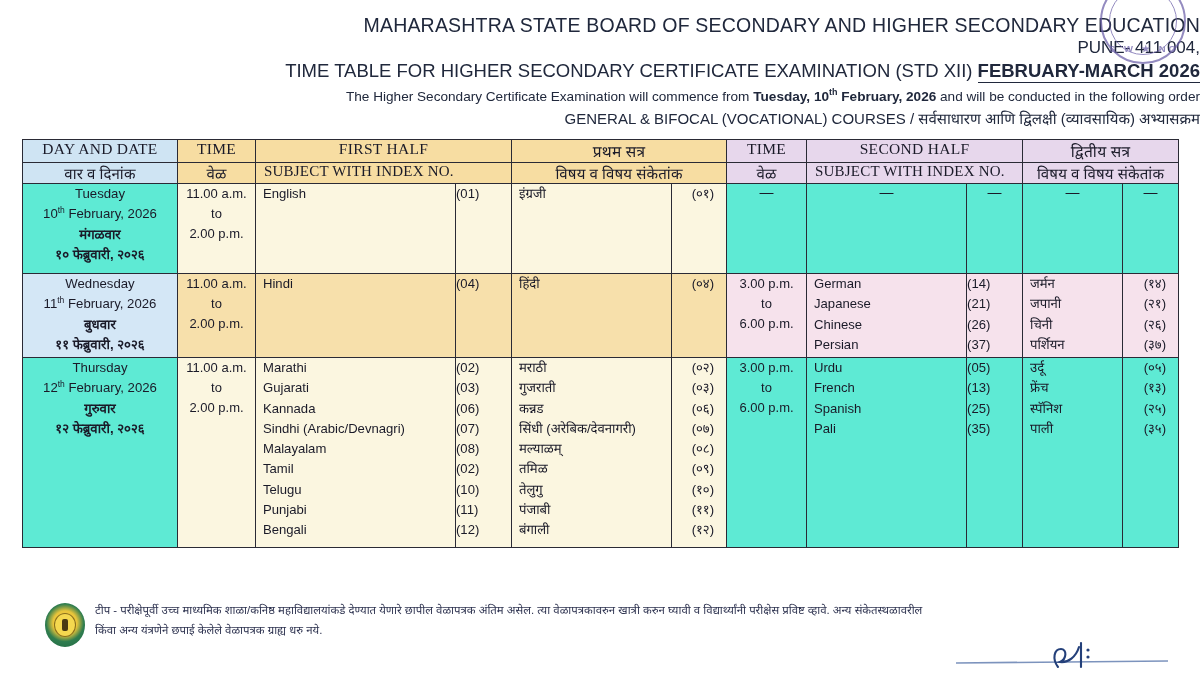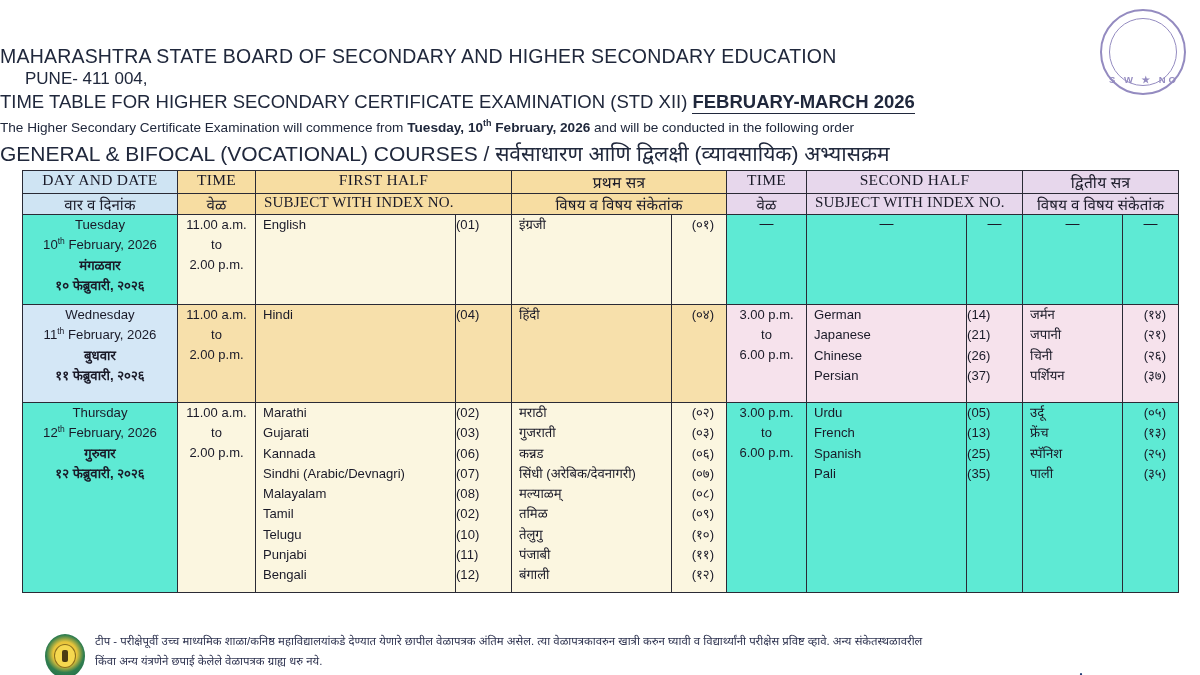--- a/index.html
+++ b/index.html
@@ -6,34 +6,34 @@
   html, body {
     margin: 0; padding: 0;
     width: 1200px; height: 675px;
     background: #ffffff;
     font-family: "Liberation Sans", sans-serif;
     overflow: hidden;
   }
   .page { position: relative; width: 1200px; height: 675px; background: #fff; }
 
   
-  .hdr { text-align: left; padding-top: 14px; color: #20283c; margin-top: 31px; }
+  .hdr { text-align: right; padding-top: 14px; color: #20283c; }
   .hdr .l1 {
     font-size: 19.5px; font-weight: 400; letter-spacing: .2px;
     font-family: "Liberation Sans", sans-serif; line-height: 1.18;
   }
   .hdr .l2 { font-size: 17px; line-height: 1.25; padding-left: 25px; }
   .hdr .l3 {
     font-size: 18.5px; line-height: 1.3; margin-top: 1px;
   }
   .hdr .l3 .bold-ul { font-weight: 700; border-bottom: 1.6px solid #20283c; padding-bottom: 1px; }
   .hdr .l4 { font-size: 13.6px; line-height: 1.5; margin-top: 3px; }
   .hdr .l4 b { font-weight: 700; }
   .hdr .l4 sup { font-size: 9px; }
-  .hdr .l5 { font-size: 21px; line-height: 1.4; margin-top: 1px; }
+  .hdr .l5 { font-size: 15px; line-height: 1.4; margin-top: 1px; }
 
   
   .stamp {
     position: absolute; top: -22px; right: 14px;
     width: 86px; height: 86px; border-radius: 50%;
     border: 2px solid #6b5fa8; opacity: .72;
   }
   .stamp:after {
     content: ""; position: absolute; inset: 7px;
     border-radius: 50%; border: 1.4px solid #6b5fa8;
@@ -236,21 +236,21 @@
               <div class="dash">—</div>
             </td>
             <td class="bg-white dashcell">
               <div class="dash">—</div>
             </td>
             <td class="bg-white dashcell">
               <div class="dash">—</div>
             </td>
           </tr>
           <tr>
-            <td class="bg-blue daycell" style="height: 98px;">
+            <td class="bg-blue daycell" style="height: 84px;">
               <div>Wednesday</div>
               <div>11<sup>th</sup> February, 2026</div>
               <div class="dev">बुधवार</div>
               <div class="dev">११ फेब्रुवारी, २०२६</div>
             </td>
             <td class="bg-amber timecell">
               <div>11.00 a.m.</div>
               <div>to</div>
               <div>2.00 p.m.</div>
             </td>

